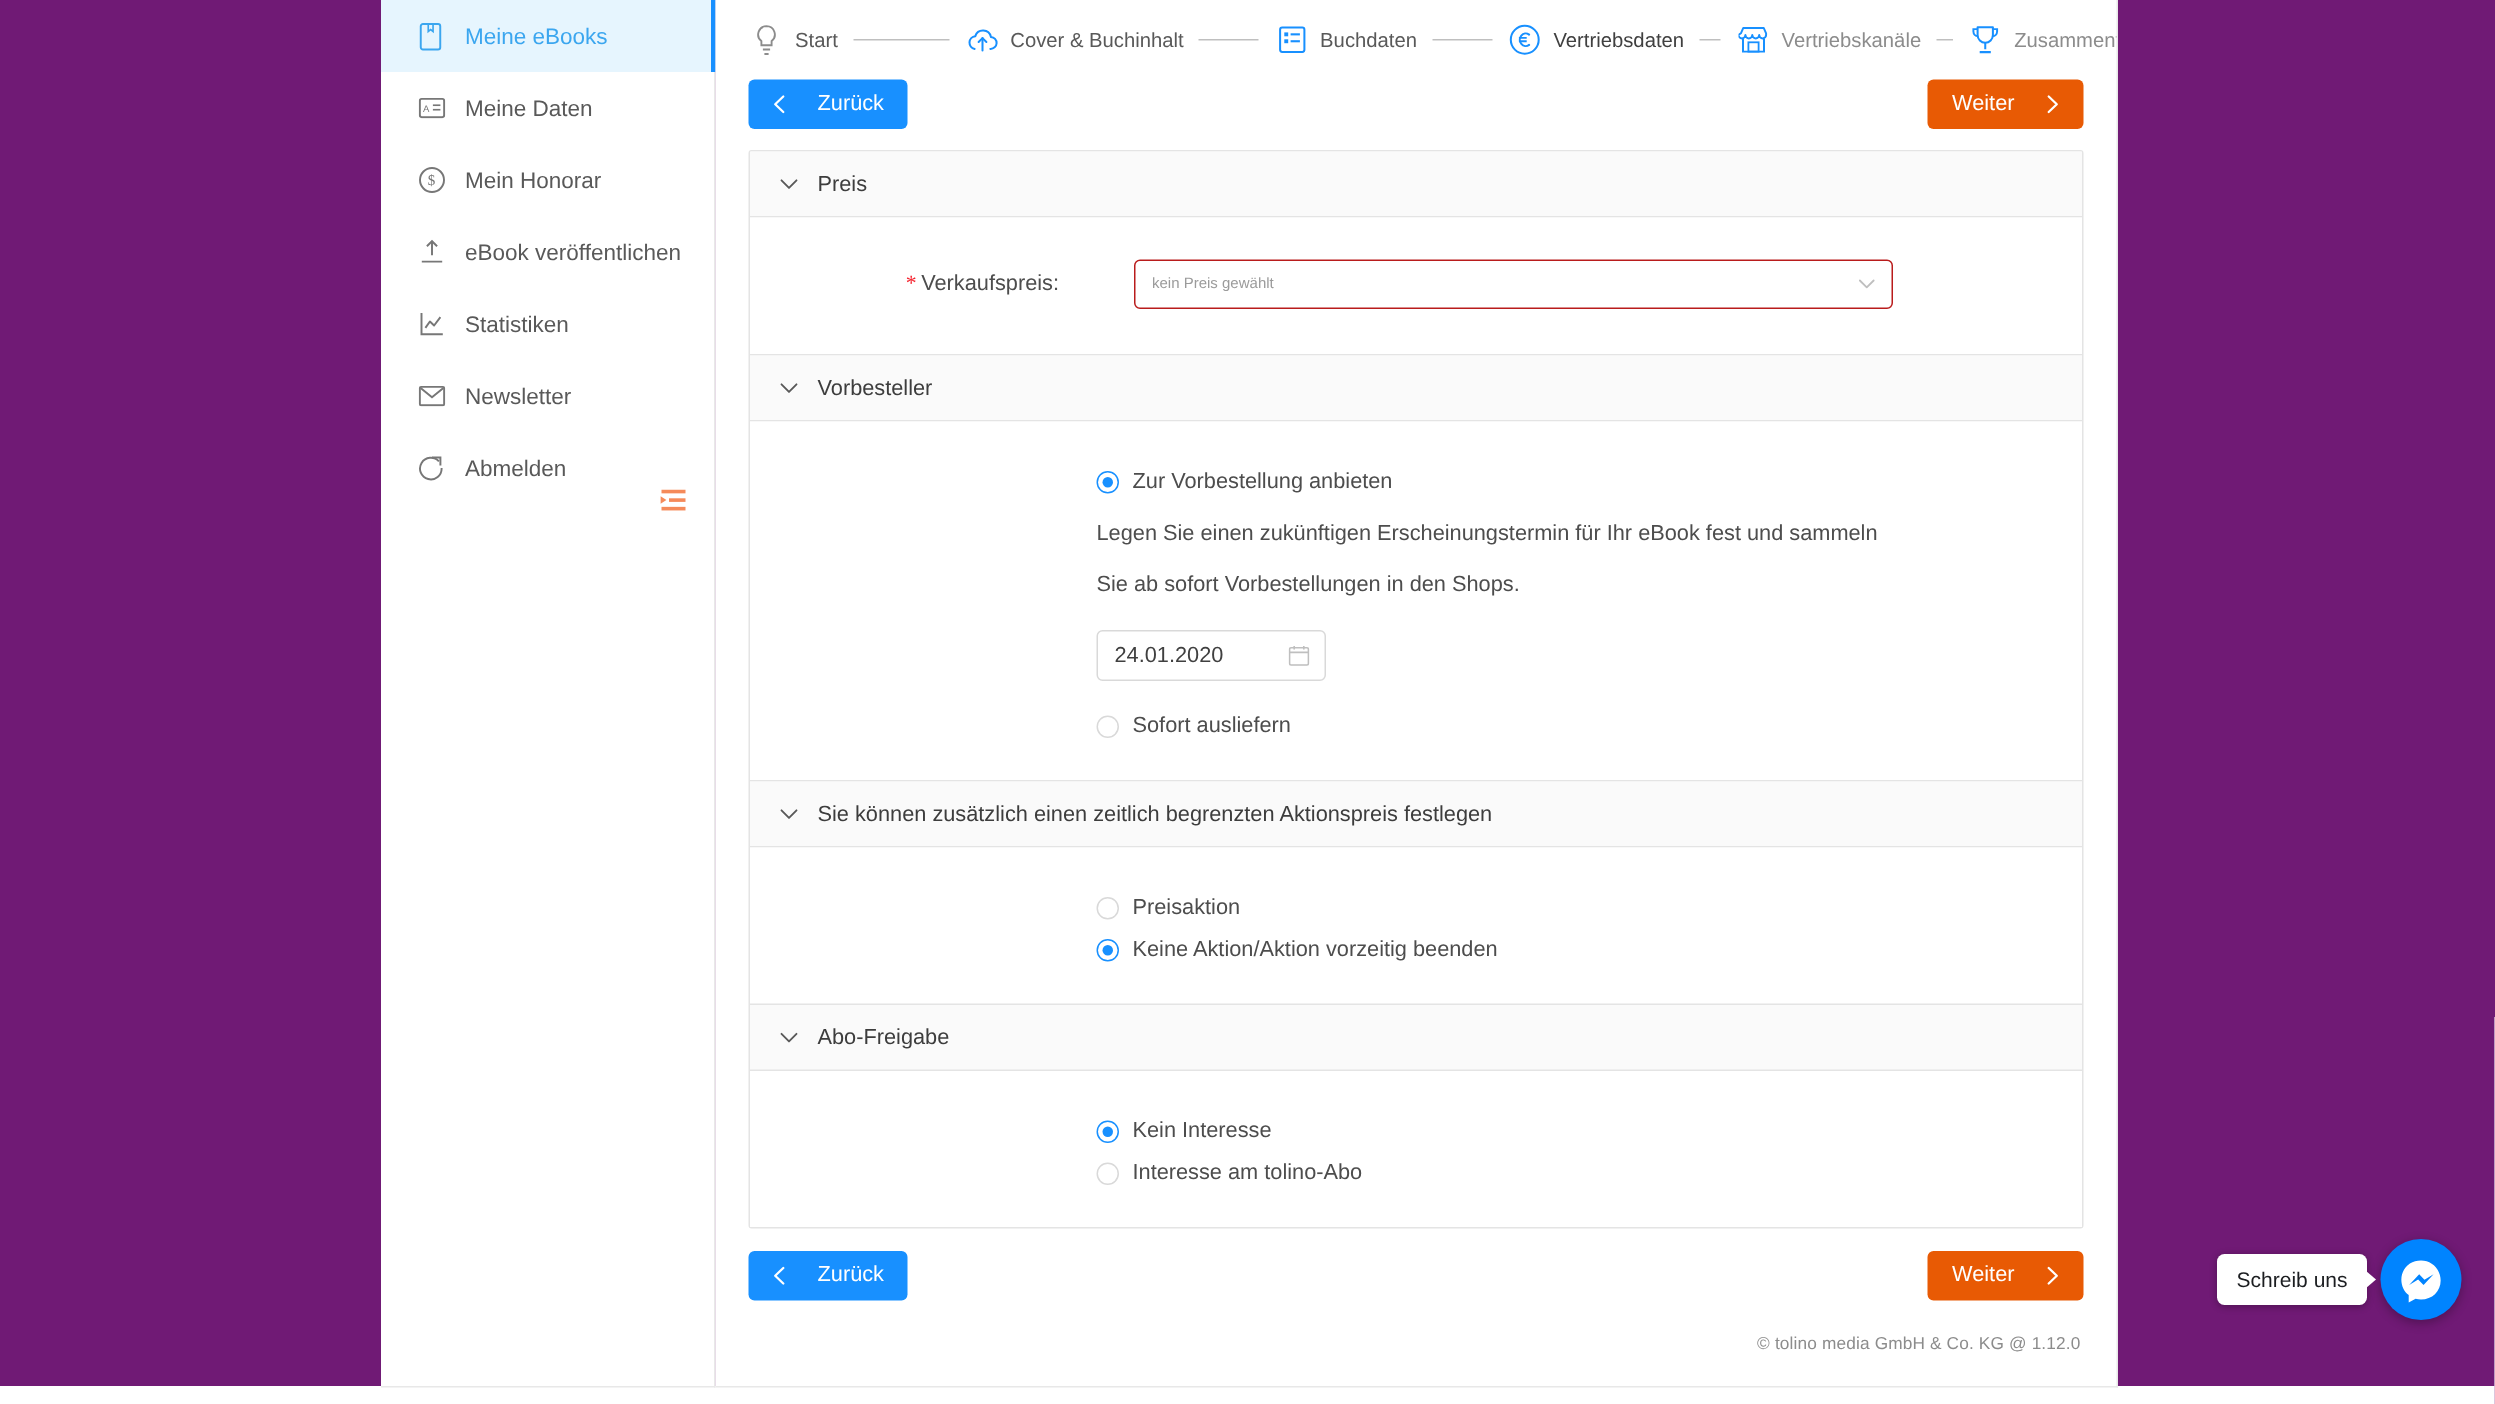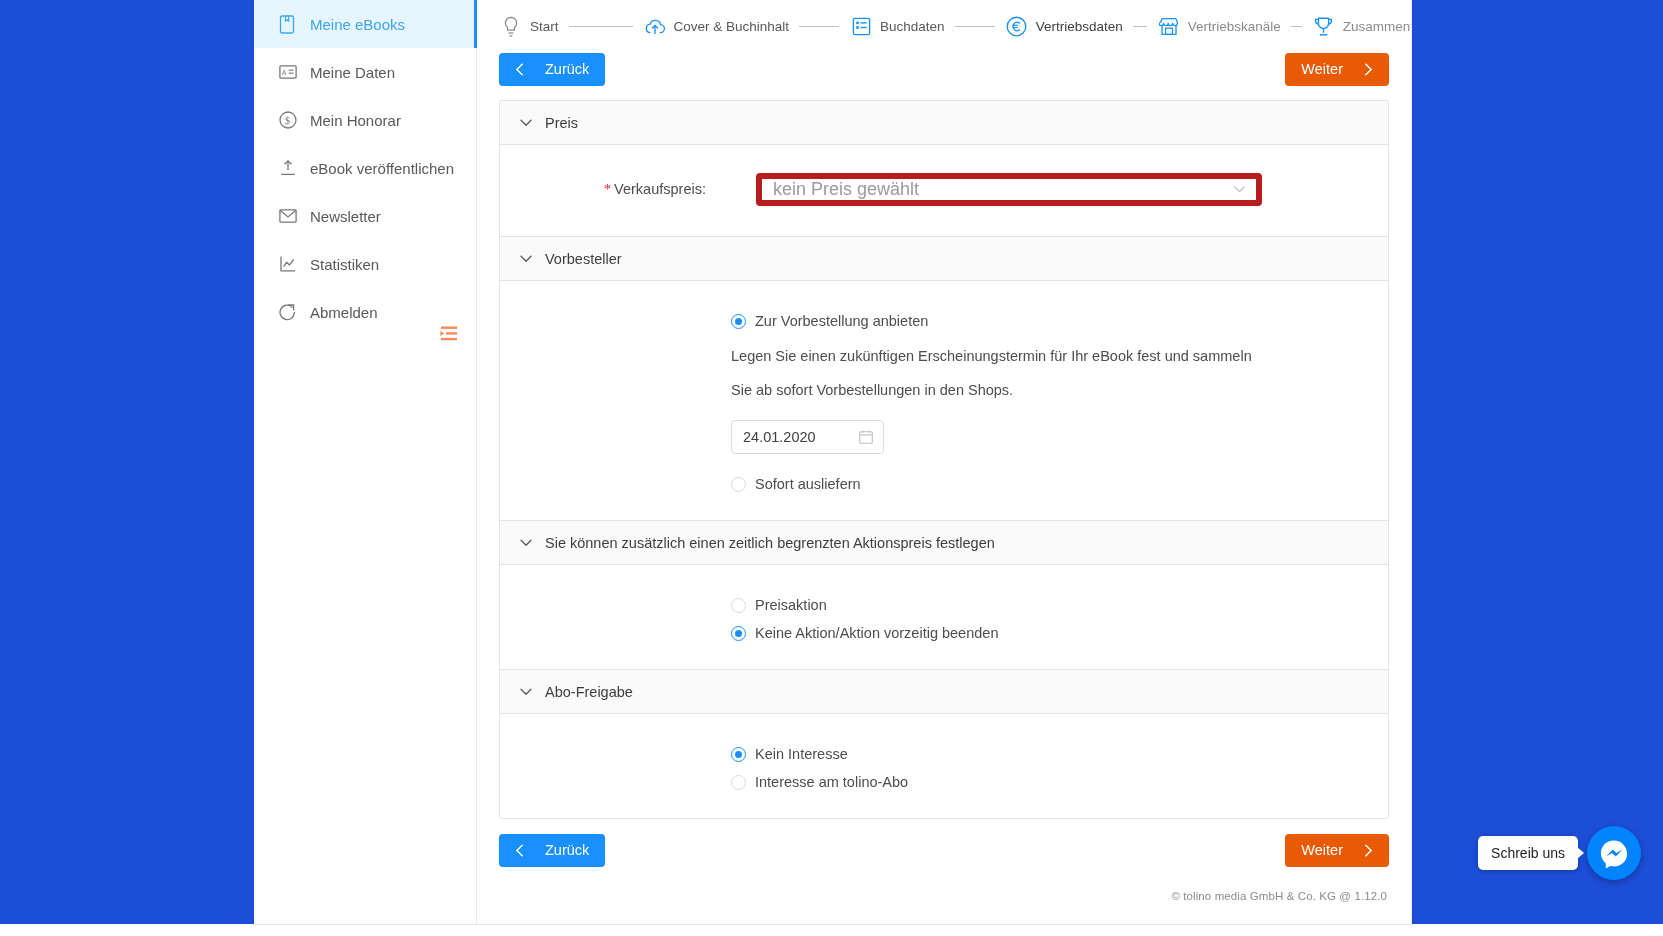--- a/index.html
+++ b/index.html
@@ -6,21 +6,21 @@
   html, body {
     margin: 0; padding: 0;
     width: 1663px; height: 936px;
     background: #ffffff;
     font-family: "Liberation Sans", sans-serif;
     overflow: hidden;
   }
   #app {
     position: relative;
     width: 1663px; height: 924px;
-    background: #1d4ed8;
+    background: #701a75;
   }
 
   
   #sidebar {
     position: absolute;
     left: 254px; top: 0;
     width: 223px; height: 925px;
     background: #ffffff;
     border-right: 1px solid #e8e8e8;
     border-bottom: 1px solid #e8e8e8;
@@ -186,27 +186,27 @@
     padding-right: 10px;
     font-size: 14.5px;
     color: #4d4d4d;
     white-space: nowrap;
   }
   .req-star { color: #f5222d; margin-right: 3px; font-family: "Liberation Serif", serif; }
   .select-box {
     position: relative;
     width: 506px;
     height: 33px;
-    border: 6px solid #b91c1c;
+    border: 1px solid #b91c1c;
     border-radius: 4px;
     background: #fff;
     display: flex;
     align-items: center;
     padding: 0 11px;
-    font-size: 18px;
+    font-size: 10px;
     color: #9b9b9b;
     cursor: pointer;
   }
   .select-arrow {
     position: absolute;
     right: 11px; top: 50%;
     transform: translateY(-50%);
     width: 12px; height: 12px;
     display: inline-flex; align-items: center; justify-content: center;
   }
@@ -369,36 +369,36 @@
           <path d="M9 1.8 v9.4" stroke="#777" stroke-width="1.3"></path>
           <path d="M5.6 5.2 L9 1.8 L12.4 5.2" stroke="#777" stroke-width="1.3" fill="none"></path>
           <path d="M2.2 15.4 h13.6" stroke="#777" stroke-width="1.3"></path>
         </svg>
       </span>
       <span class="nav-label">eBook veröffentlichen</span>
     </div>
 
     <div class="nav-item">
       <span class="nav-icon">
+        <svg width="18" height="18" viewBox="0 0 18 18" fill="none">
+          <path d="M2 1.6 v14.2 h14.2" stroke="#777" stroke-width="1.3" fill="none"></path>
+          <path d="M4.6 11.6 L7.6 7.3 L10.4 10 L14.6 4.4" stroke="#777" stroke-width="1.3" fill="none" stroke-linejoin="round"></path>
+        </svg>
+      </span>
+      <span class="nav-label">Statistiken</span>
+    </div>
+
+    <div class="nav-item">
+      <span class="nav-icon">
         <svg width="18" height="14" viewBox="0 0 18 14" fill="none">
           <rect x="0.9" y="0.9" width="16.2" height="12.2" rx="0.8" stroke="#777" stroke-width="1.3"></rect>
           <path d="M1.4 1.6 L9 7.9 L16.6 1.6" stroke="#777" stroke-width="1.3" fill="none"></path>
         </svg>
       </span>
       <span class="nav-label">Newsletter</span>
-    </div>
-
-    <div class="nav-item">
-      <span class="nav-icon">
-        <svg width="18" height="18" viewBox="0 0 18 18" fill="none">
-          <path d="M2 1.6 v14.2 h14.2" stroke="#777" stroke-width="1.3" fill="none"></path>
-          <path d="M4.6 11.6 L7.6 7.3 L10.4 10 L14.6 4.4" stroke="#777" stroke-width="1.3" fill="none" stroke-linejoin="round"></path>
-        </svg>
-      </span>
-      <span class="nav-label">Statistiken</span>
     </div>
 
     <div class="nav-item">
       <span class="nav-icon">
         <svg width="18" height="18" viewBox="0 0 18 18" fill="none">
           <path d="M13.6 4.6 A7.2 7.2 0 1 0 15.4 9" stroke="#777" stroke-width="1.3" fill="none"></path>
           <path d="M9 2 h5.6 v5.4" stroke="#777" stroke-width="1.3" fill="none"></path>
         </svg>
       </span>
       <span class="nav-label">Abmelden</span>

